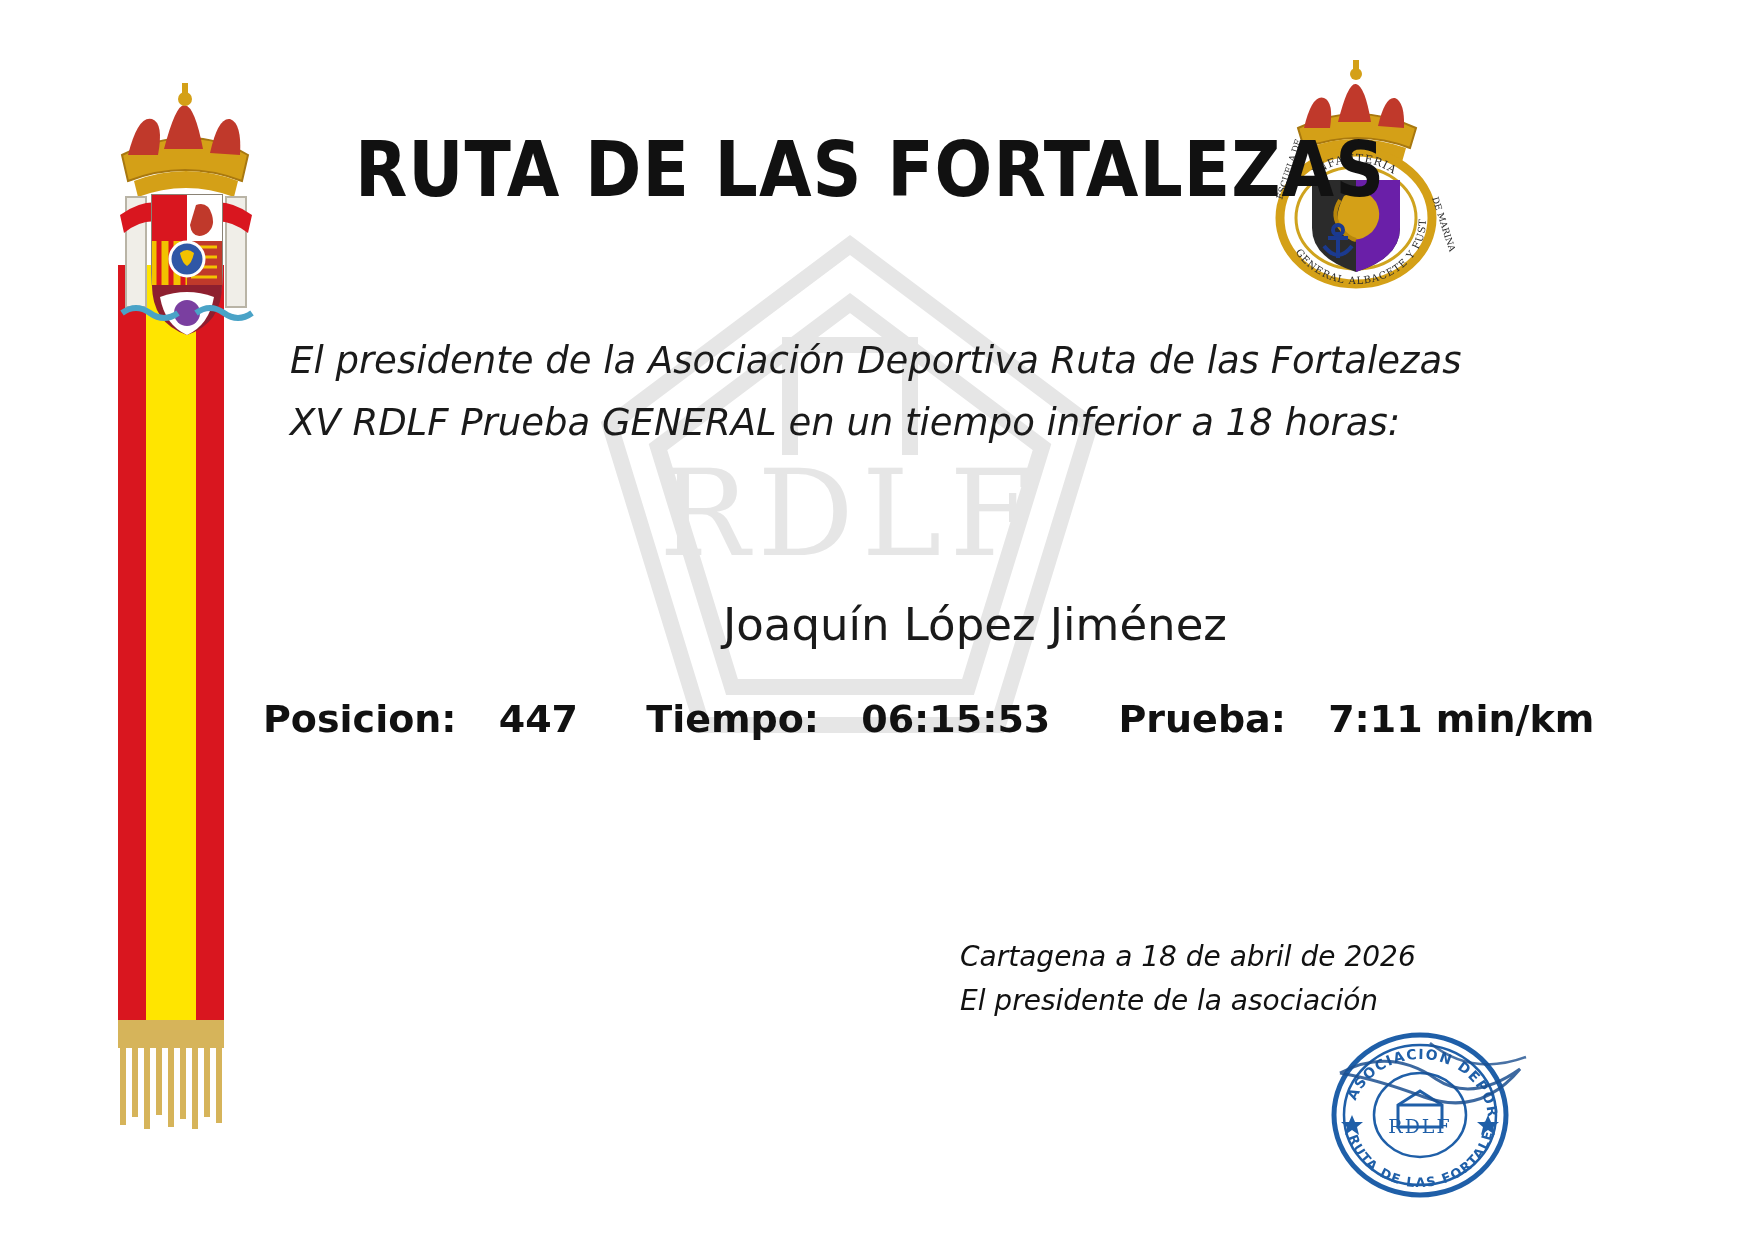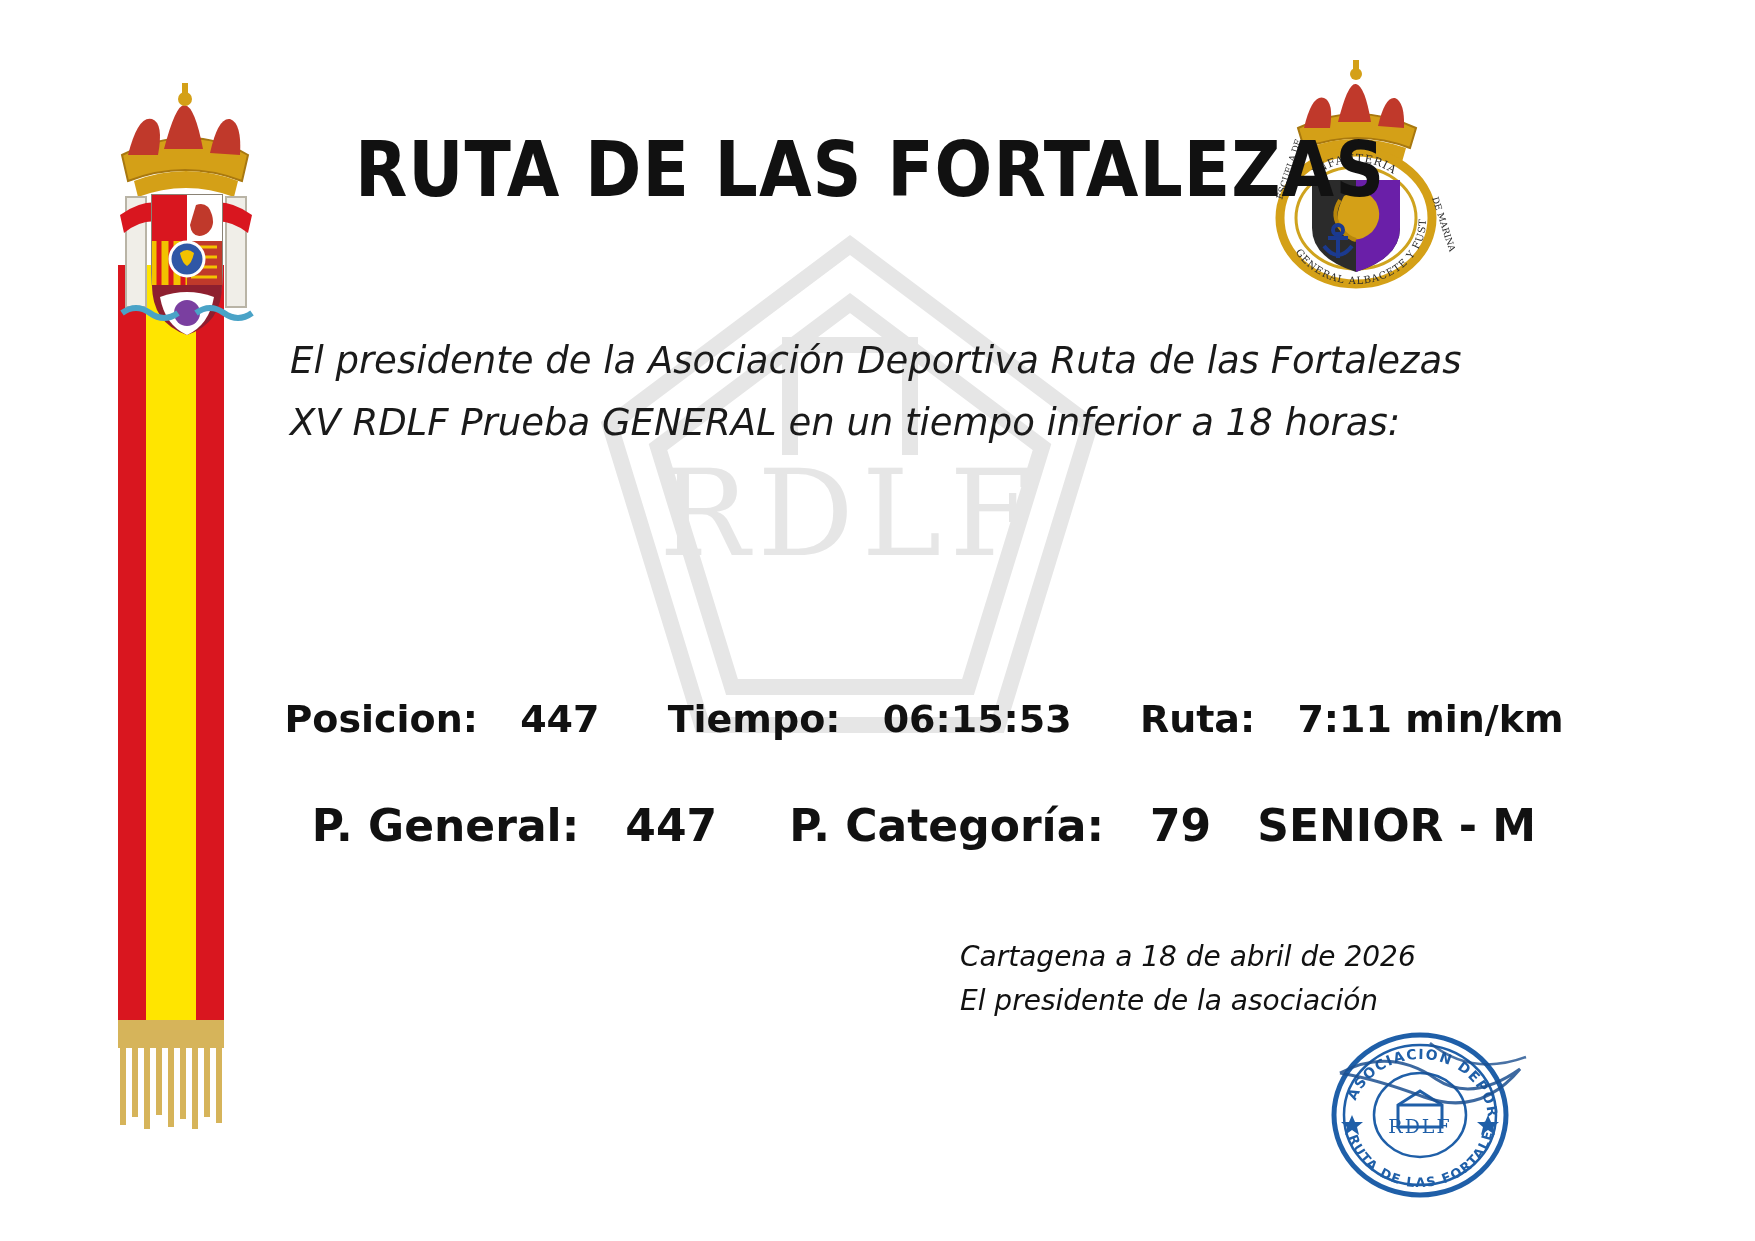--- a/index.html
+++ b/index.html
@@ -278,46 +278,36 @@
     </svg>
   </div>
 
   <div class="title">RUTA DE LAS FORTALEZAS</div>
 
   <div class="body-text">
     <div>El presidente de la Asociación Deportiva Ruta de las Fortalezas</div>
     <div>XV RDLF Prueba GENERAL en un tiempo inferior a 18 horas:</div>
   </div>
 
+  <div class="runner-name">Joaquín López Jiménez</div>
 
   <div class="results-line-1">
     <span class="lbl">Posicion:</span>
     <span class="sp"></span>
     <span class="val">447</span>
     <span class="sp"></span><span class="sp"></span>
     <span class="lbl">Tiempo:</span>
     <span class="sp"></span>
     <span class="val">06:15:53</span>
     <span class="sp"></span><span class="sp"></span>
-    <span class="lbl">Ruta:</span>
+    <span class="lbl">Prueba:</span>
     <span class="sp"></span>
     <span class="val">7:11 min/km</span>
   </div>
 
-  <div class="results-line-2">
-    <span class="lbl">P. General:</span>
-    <span class="sp"></span>
-    <span class="val">447</span>
-    <span class="sp"></span><span class="sp"></span>
-    <span class="lbl">P. Categoría:</span>
-    <span class="sp"></span>
-    <span class="val">79</span>
-    <span class="sp"></span>
-    <span class="val">SENIOR - M</span>
-  </div>
 
   <div class="sign-block">
     <div>Cartagena a 18 de abril de 2026</div>
     <div>El presidente de la asociación</div>
   </div>
 
   <div class="stamp">
     <svg viewBox="0 0 290 200" width="290" height="200" aria-hidden="true">
       <g stroke="#1f5fa8" fill="none">
         <ellipse cx="140" cy="100" rx="86" ry="80" stroke-width="5"></ellipse>

